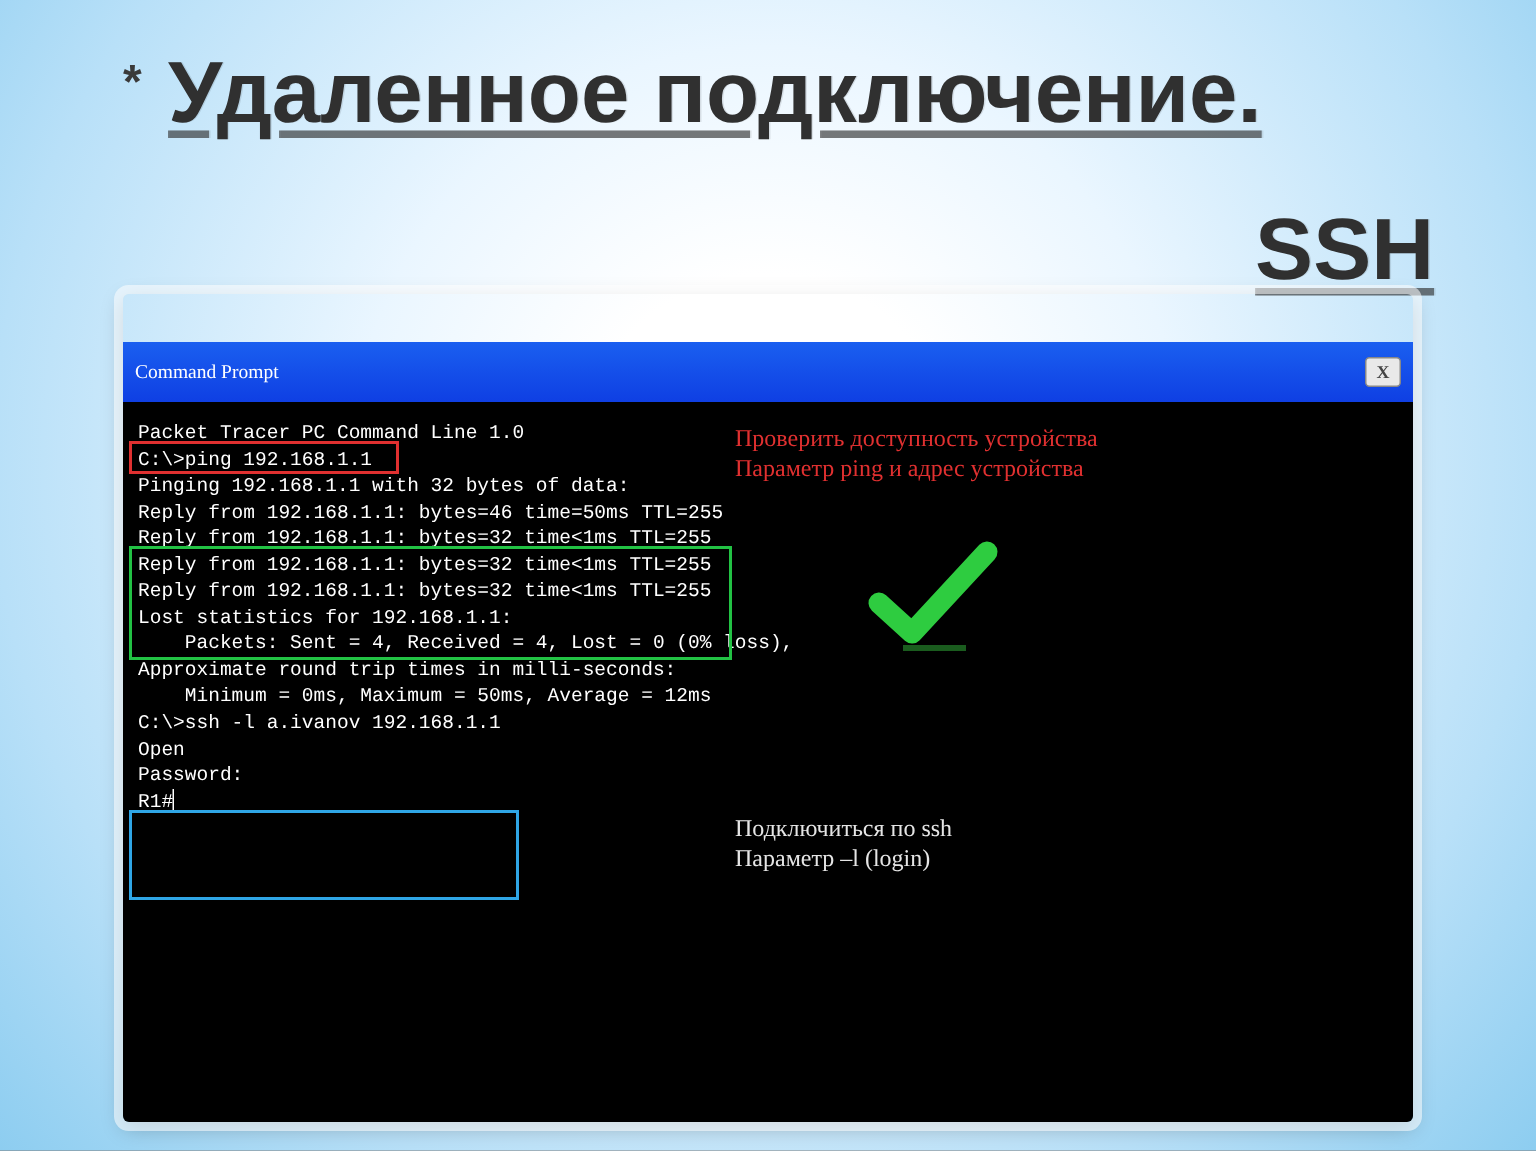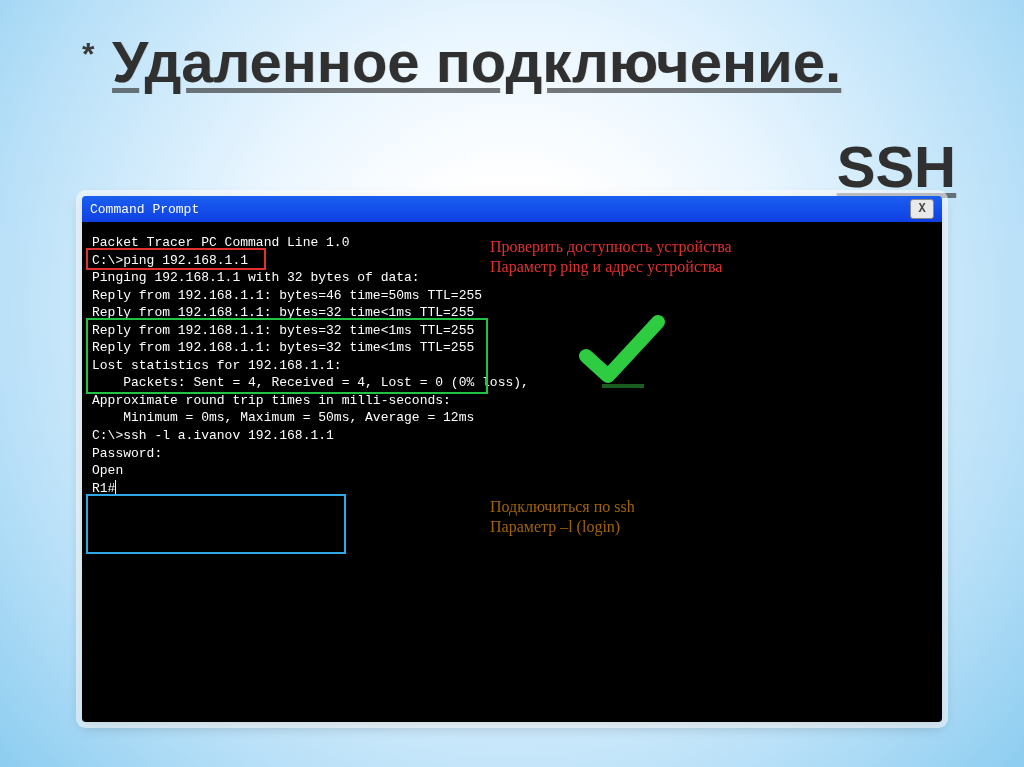--- a/index.html
+++ b/index.html
@@ -49,68 +49,69 @@
     position: absolute;
     left: 82px;
     top: 196px;
     width: 860px;
     box-shadow: 0 0 0 6px rgba(255,255,255,0.55), 0 4px 14px rgba(0,0,0,0.25);
     border-radius: 4px;
     overflow: hidden;
   }
   .titlebar {
     background: linear-gradient(#1a5ff0, #0f3fe3);
-    height: 26px;
+    height: 40px;
     display: flex;
     align-items: center;
     justify-content: space-between;
     padding: 0 8px 0 8px;
     font-size: 13px;
     color: #fff;
-    font-family: Liberation Mono, monospace;
+    font-family: Liberation Serif, serif;
+    margin-top: 32px;
   }
   .closebtn {
     width: 22px;
     height: 18px;
     background: #e9e9e9;
     color: #444;
     border: 1px solid #888;
     border-radius: 3px;
     display: flex;
     align-items: center;
     justify-content: center;
     font-size: 12px;
     font-weight: bold;
   }
   .console {
     background: #000;
     color: #fff;
     font-family: "Courier New", monospace;
     font-size: 13px;
     line-height: 1.35;
-    padding: 12px 10px 58px 10px;
+    padding: 12px 10px 38px 10px;
     position: relative;
     min-height: 430px;
   }
   .console .line { white-space: pre; }
 
   
   .box { position: absolute; background: transparent; }
   .box-red    { border: 2px solid #e03030; }
   .box-green  { border: 2px solid #22c244; }
   .box-cyan   { border: 2px solid #2fa6e6; }
 
   
   .anno {
     font-family: Liberation Serif, serif;
     font-size: 16px;
     position: absolute;
   }
   .anno-red  { color: #e03030; }
-  .anno-blue { color: #a16207; }
+  .anno-blue { color: #e5e5e5; }
 
   
   .check {
     position: absolute;
     width: 100px;
     height: 80px;
   }
   .check svg { width: 100%; height: 100%; }
 
   .cursor {
@@ -148,22 +149,22 @@
     <div class="line">Reply from 192.168.1.1: bytes=32 time&lt;1ms TTL=255</div>
     <div class="line">Reply from 192.168.1.1: bytes=32 time&lt;1ms TTL=255</div>
     <div class="line">Reply from 192.168.1.1: bytes=32 time&lt;1ms TTL=255</div>
     <div class="line"></div>
     <div class="line">Lost statistics for 192.168.1.1:</div>
     <div class="line">    Packets: Sent = 4, Received = 4, Lost = 0 (0% loss),</div>
     <div class="line">Approximate round trip times in milli-seconds:</div>
     <div class="line">    Minimum = 0ms, Maximum = 50ms, Average = 12ms</div>
     <div class="line"></div>
     <div class="line">C:\&gt;ssh -l a.ivanov 192.168.1.1</div>
+    <div class="line">Open</div>
     <div class="line">Password:</div>
-    <div class="line">Open</div>
     <div class="line"></div>
     <div class="line"></div>
     <div class="line"><span>R1#</span><span class="cursor"></span></div>
 
     <div class="box box-red" style="left:4px;  top:26px;  width:176px; height:18px;"></div>
     <div class="box box-green" style="left:4px;  top:96px;  width:398px; height:72px;"></div>
     <div class="box box-cyan" style="left:4px;  top:272px; width:256px; height:56px;"></div>
 
     <div class="anno anno-red" style="left:408px; top:14px;">Проверить доступность устройства</div>
     <div class="anno anno-red" style="left:408px; top:34px;">Параметр ping и адрес устройства</div>

